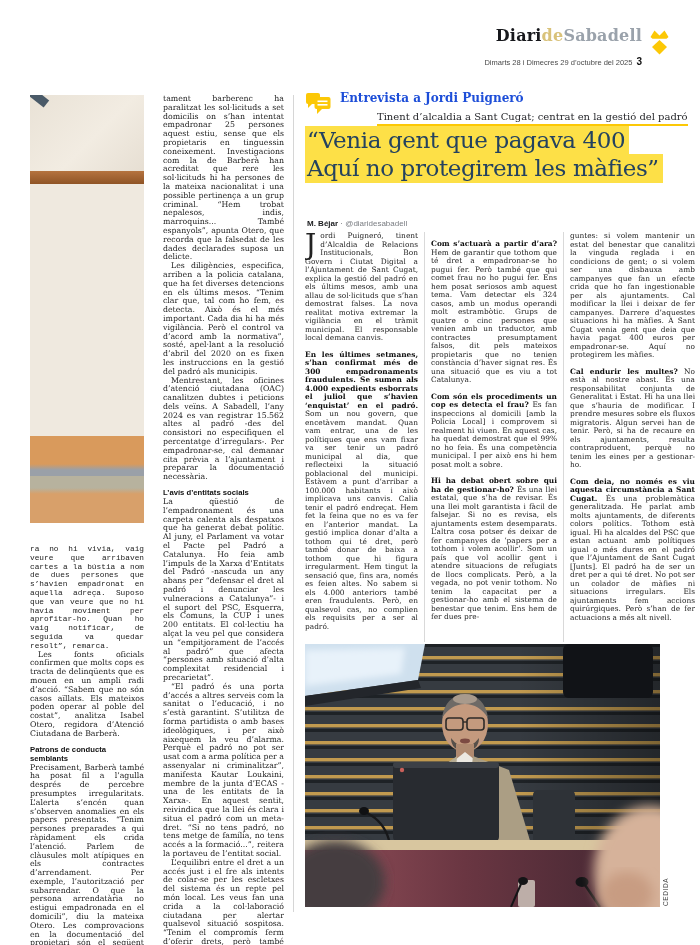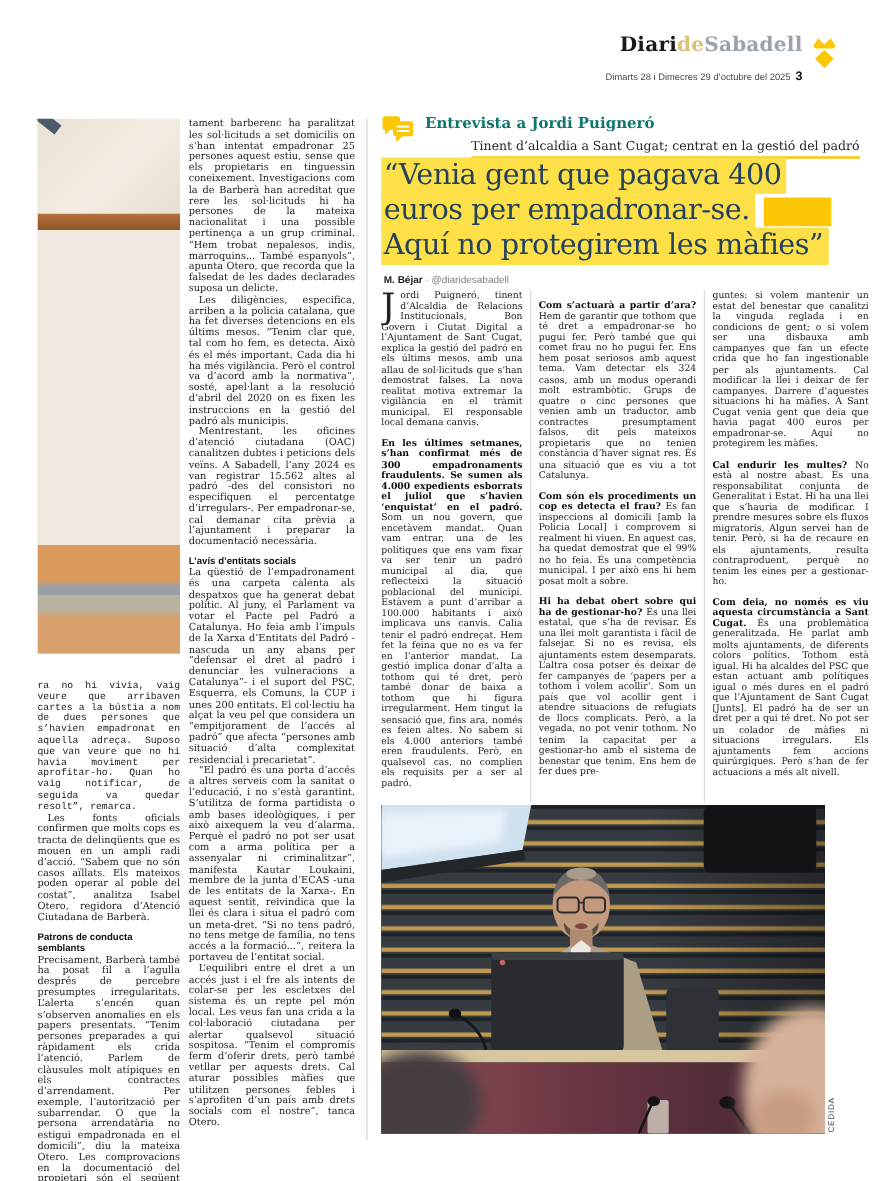--- a/index.html
+++ b/index.html
@@ -25,21 +25,21 @@
   .subhead{font-family:"Liberation Sans",sans-serif;font-weight:bold;font-size:7.7px;
            line-height:9px;margin:6px 0 1px 0;color:#111;}
   .qa{margin-top:8px;}
   .qa b{color:#0e0e0e;}
   .dropcap{float:left;font-size:28px;line-height:23px;padding:1px 4px 0 0;color:#222;}
 
   
   .la{position:absolute;left:30px;top:95px;width:254px;height:840px;display:flex;}
   .la-col1{width:114px;flex:0 0 aupx;}
   .la-col1{flex:0 0 114px;}
-  .la-col2{flex:1;margin-left:7px;}
+  .la-col2{flex:1;margin-left:19px;}
   .photo-door{width:114px;height:428px;position:relative;overflow:hidden;background:#efe9df;}
   .pd-wall{position:absolute;left:0;top:0;width:100%;height:78px;
            background:linear-gradient(135deg,#e9e2d6 0%,#f2ece2 55%,#e6ded2 100%);}
   .pd-pipe{position:absolute;left:-14px;top:-6px;width:34px;height:9px;background:#4a5a68;
            transform:rotate(38deg);}
   .pd-beam{position:absolute;left:0;top:76px;width:100%;height:13px;
            background:linear-gradient(180deg,#b5733f,#8f5426);}
   .pd-lattice{position:absolute;left:0;top:89px;width:100%;height:252px;
       background:
         radial-gradient(circle 2px at 9px 11px,#e6b country42 0,transparent 3px),
@@ -52,21 +52,21 @@
   .la-col1 .para:first-of-type{margin-top:0;font-family:Liberation Mono, monospace;}
   .la-text1{margin-top:22px;}
 
   
   .vdiv{position:absolute;top:95px;width:1px;height:817px;background:#d6d6d6;}
 
   
   .iv{position:absolute;left:305px;top:92px;width:390px;height:845px;}
   .kickrow{position:absolute;left:0;top:0;display:flex;gap:8px;}
   .bub-ic{width:27px;height:23px;flex:0 0 auto;}
-  .kick-title{font-size:12px;font-weight:bold;color:#0f766e;line-height:13px;}
+  .kick-title{font-size:12px;font-weight:bold;color:#1d4ed8;line-height:13px;}
   .kick-sub{display:inline-block;font-size:10px;color:#26272b;line-height:12px;
             border-bottom:2px solid #fcc806;padding-bottom:1px;margin-top:1px;margin-left:37px;}
   .quote{position:absolute;left:0;top:34px;color:#24425f;font-size:23px;line-height:28.2px;
          letter-spacing:-.4px;}
   .q-line{display:inline-block;background:#fde047;padding:0 4px 1px 2px;}
   .q-row{height:28.2px;white-space:nowrap;}
   .q-tail{display:inline-block;background:#fcc806;width:54px;height:23px;
           vertical-align:middle;margin-left:7px;}
   .byline{position:absolute;left:2px;top:127px;font-family:"Liberation Sans",sans-serif;
           font-size:8px;color:#7a7d82;}
@@ -146,21 +146,20 @@
         <rect x="12.5" y="12" width="10" height="1.6" fill="#ffffff"></rect>
       </svg>
       <div>
         <div class="kick-title">Entrevista a Jordi Puigneró</div>
         <span class="kick-sub">Tinent d’alcaldia a Sant Cugat; centrat en la gestió del padró</span>
       </div>
     </div>
 
     <div class="quote">
       <div class="q-row"><span class="q-line">“Venia gent que pagava 400</span></div>
-      <div class="q-row"><span class="q-line">euros per empadronar-se.</span><span class="q-tail"></span></div>
       <div class="q-row"><span class="q-line">Aquí no protegirem les màfies”</span></div>
     </div>
 
     <div class="byline">
       <span class="auth">M. Béjar</span>
       <span>·</span>
       <span>@diaridesabadell</span>
     </div>
 
     <div class="iv-cols">

